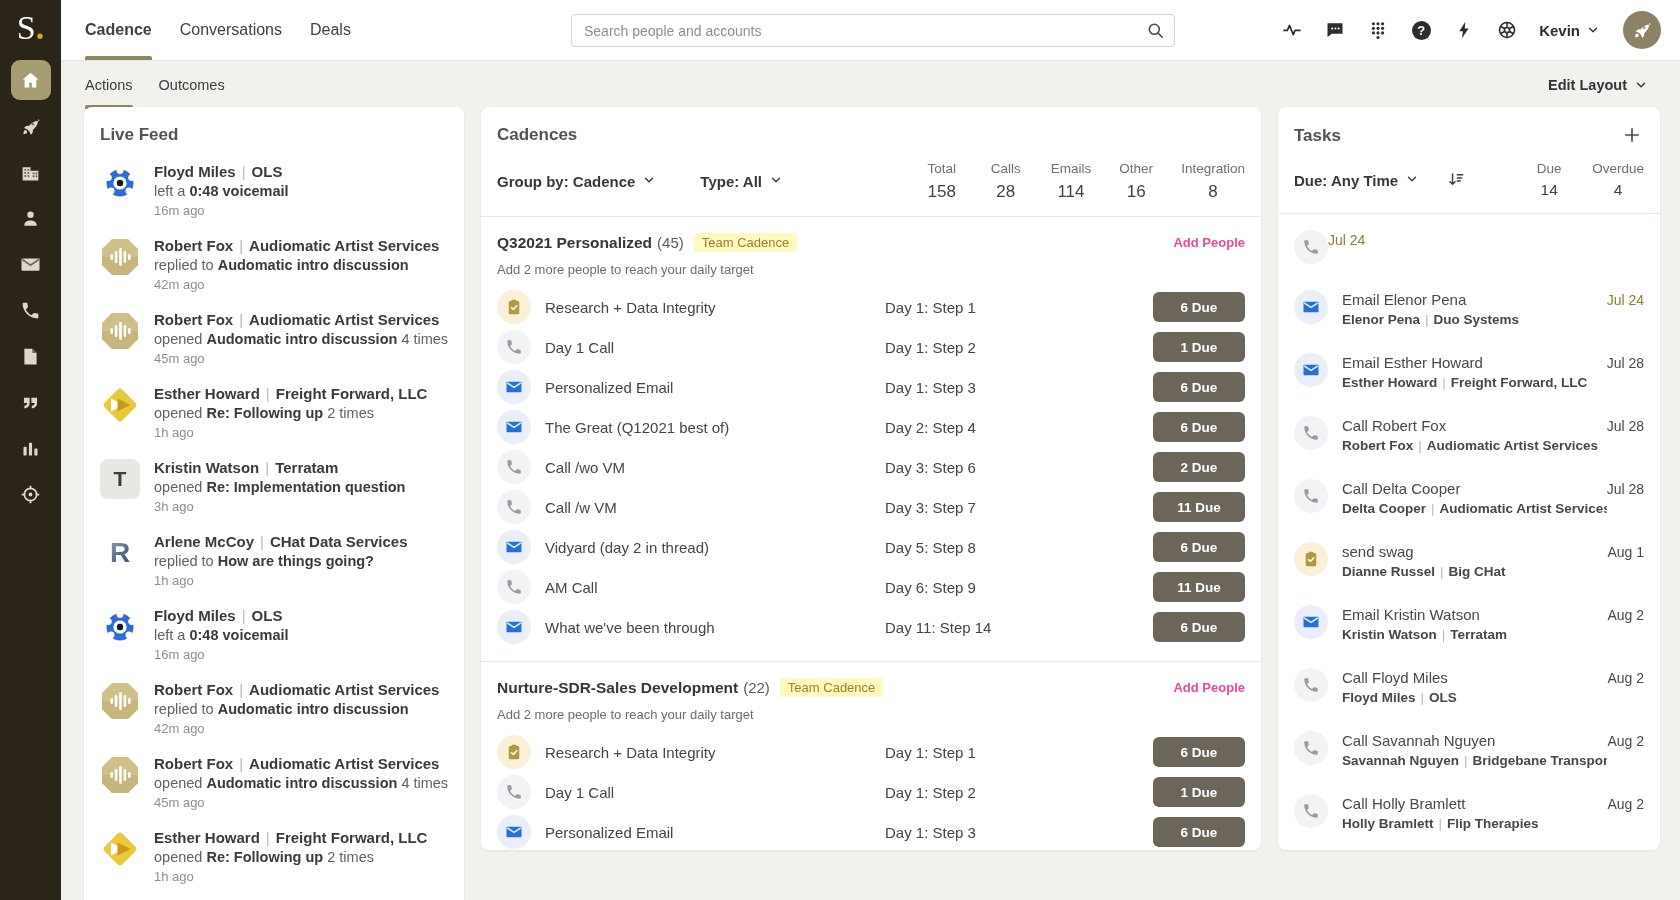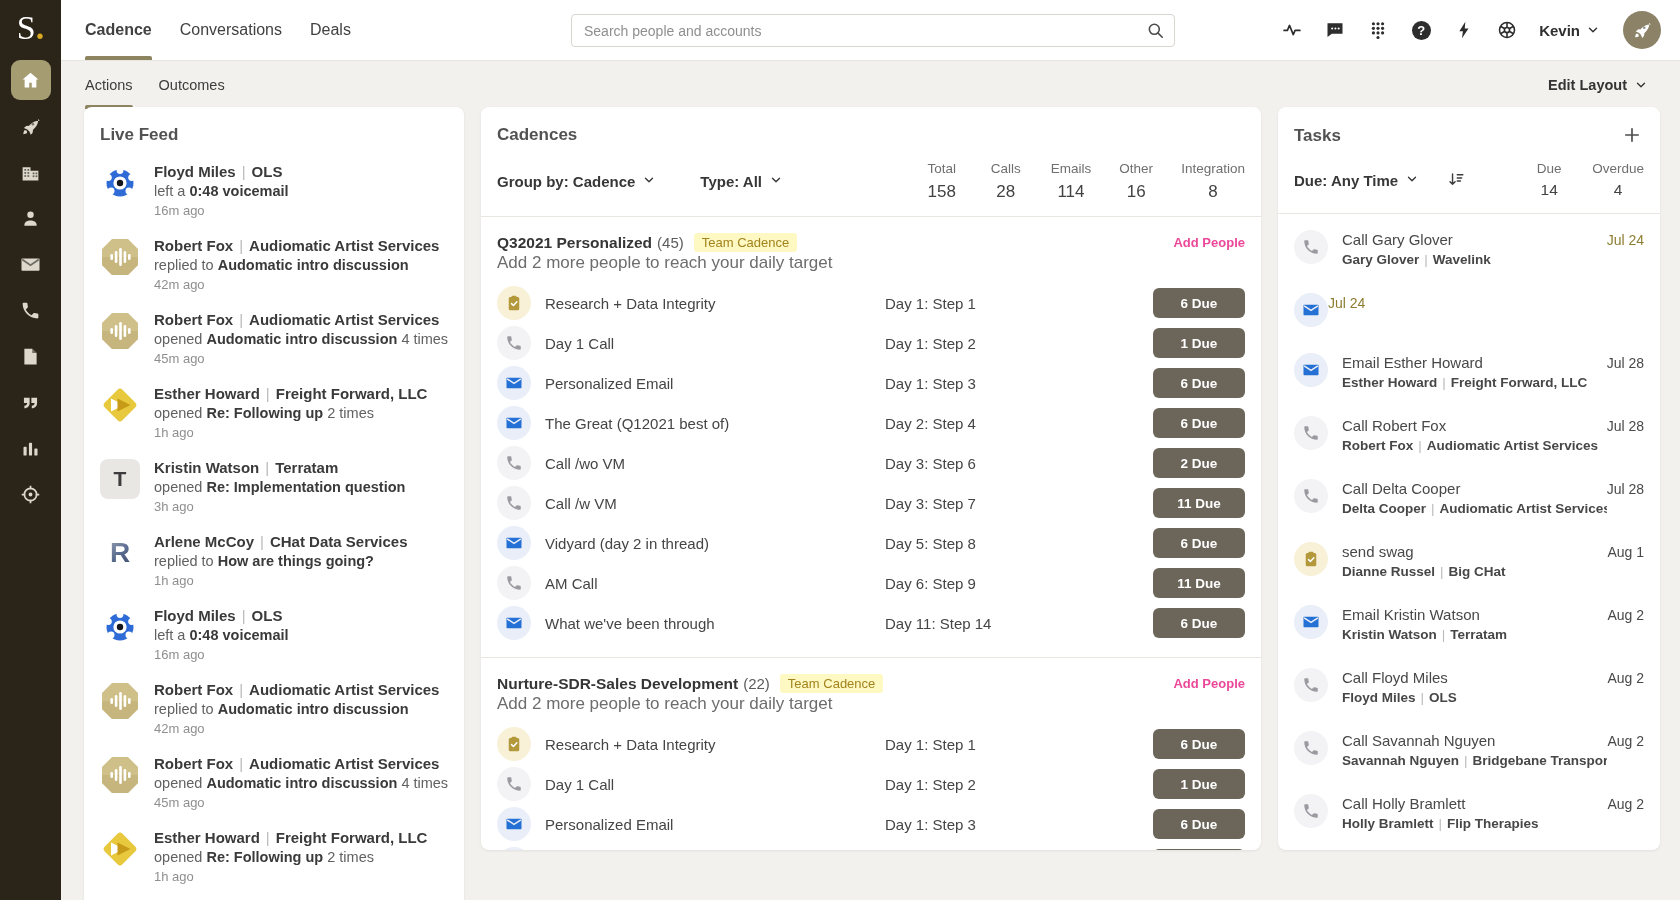--- a/index.html
+++ b/index.html
@@ -73,21 +73,21 @@
 .stats{margin-left:auto;display:flex;gap:26px}
 .stat{text-align:center;min-width:38px}
 .stat-label{font-size:13.5px;color:#6f6f6f}
 .stat-value{font-size:17px;color:#424242;margin-top:6px}
 .divider{height:1px;background:#e9e6e1;margin:14px -16px 0}
 .cad-section-head{display:flex;align-items:center;margin-top:16px}
 .cad-name{font-size:15.5px;font-weight:700;color:#363636}
 .cad-count{font-size:15px;color:#5c5c5c;margin-left:5px}
 .badge{margin-left:10px;background:#fef9c3;color:#a2831d;font-size:13px;padding:2px 8px;border-radius:3px}
 .add-people{margin-left:auto;font-size:13px;font-weight:700;color:#ec4899;cursor:pointer}
-.cad-subtitle{font-size:17px;color:#6d6d6d;margin-top:1px}
+.cad-subtitle{font-size:13px;color:#6d6d6d;margin-top:10px}
 .steps{margin-top:10px}
 .step{display:flex;align-items:center;height:40px}
 .step-icon,.task-icon{width:34px;height:34px;border-radius:50%;display:flex;align-items:center;justify-content:center;flex:0 0 34px}
 .step-icon svg,.task-icon svg{width:18px;height:18px}
 [data-name="phone-icon"].step-icon,[data-name="phone-icon"].task-icon{background:#f3f3f5;color:#9a9aa1}
 [data-name="email-icon"].step-icon,[data-name="email-icon"].task-icon{background:#e9eef8;color:#2570d4}
 [data-name="clipboard-icon"].step-icon,[data-name="clipboard-icon"].task-icon{background:#f8f1d8;color:#b3993b}
 .step-label{margin-left:14px;font-size:15px;color:#454545;width:340px;flex:0 0 340px;white-space:nowrap;overflow:hidden}
 .step-day{flex:1;font-size:15px;color:#454545}
 .due-btn{width:92px;height:30px;background:#6c665a;border:none;border-radius:6px;color:#fff;font-size:13.5px;font-weight:600;font-family:"Liberation Sans",sans-serif;cursor:pointer}
@@ -831,34 +831,34 @@
     </div>
     <div class="divider" data-name="divider"></div>
     <div class="task-list" data-name="task-list">
 
         <div class="task" data-name="task-row">
           <span class="task-icon" data-name="phone-icon">
             <svg viewBox="0 0 24 24">
               <path fill="currentColor" d="M6.62 10.79c1.44 2.83 3.76 5.14 6.59 6.59l2.2-2.21c.27-.27.67-.36 1.02-.24 1.12.37 2.33.57 3.57.57.55 0 1 .45 1 1V20c0 .55-.45 1-1 1-9.39 0-17-7.61-17-17 0-.55.45-1 1-1h3.5c.55 0 1 .45 1 1 0 1.25.2 2.45.57 3.57.11.35.03.74-.25 1.02l-2.2 2.2z"></path>
             </svg>
           </span>
-          <div class="task-body" data-name="task-body">
-            <div class="task-title" data-name="task-title">Call Gary Glover</div>
-            <div class="task-sub" data-name="task-subtitle"><b data-name="task-person">Gary Glover</b><span class="pipe">|</span><b data-name="task-company">Wavelink</b></div>
-          </div>
           <div class="task-date overdue" data-name="task-due-date">Jul 24</div>
         </div>
 
         <div class="task" data-name="task-row">
           <span class="task-icon" data-name="email-icon">
             <svg viewBox="0 0 24 24">
               <path fill="currentColor" d="M3 5h18a1 1 0 0 1 1 1v12a1 1 0 0 1-1 1H3a1 1 0 0 1-1-1V6a1 1 0 0 1 1-1z"></path>
               <path d="m2.8 6.4 9.2 6.2 9.2-6.2" fill="none" stroke="#e9eef8" stroke-width="2"></path>
             </svg>
           </span>
+          <div class="task-body" data-name="task-body">
+            <div class="task-title" data-name="task-title">Email Elenor Pena</div>
+            <div class="task-sub" data-name="task-subtitle"><b data-name="task-person">Elenor Pena</b><span class="pipe">|</span><b data-name="task-company">Duo Systems</b></div>
+          </div>
           <div class="task-date overdue" data-name="task-due-date">Jul 24</div>
         </div>
 
         <div class="task" data-name="task-row">
           <span class="task-icon" data-name="email-icon">
             <svg viewBox="0 0 24 24">
               <path fill="currentColor" d="M3 5h18a1 1 0 0 1 1 1v12a1 1 0 0 1-1 1H3a1 1 0 0 1-1-1V6a1 1 0 0 1 1-1z"></path>
               <path d="m2.8 6.4 9.2 6.2 9.2-6.2" fill="none" stroke="#e9eef8" stroke-width="2"></path>
             </svg>
           </span>

